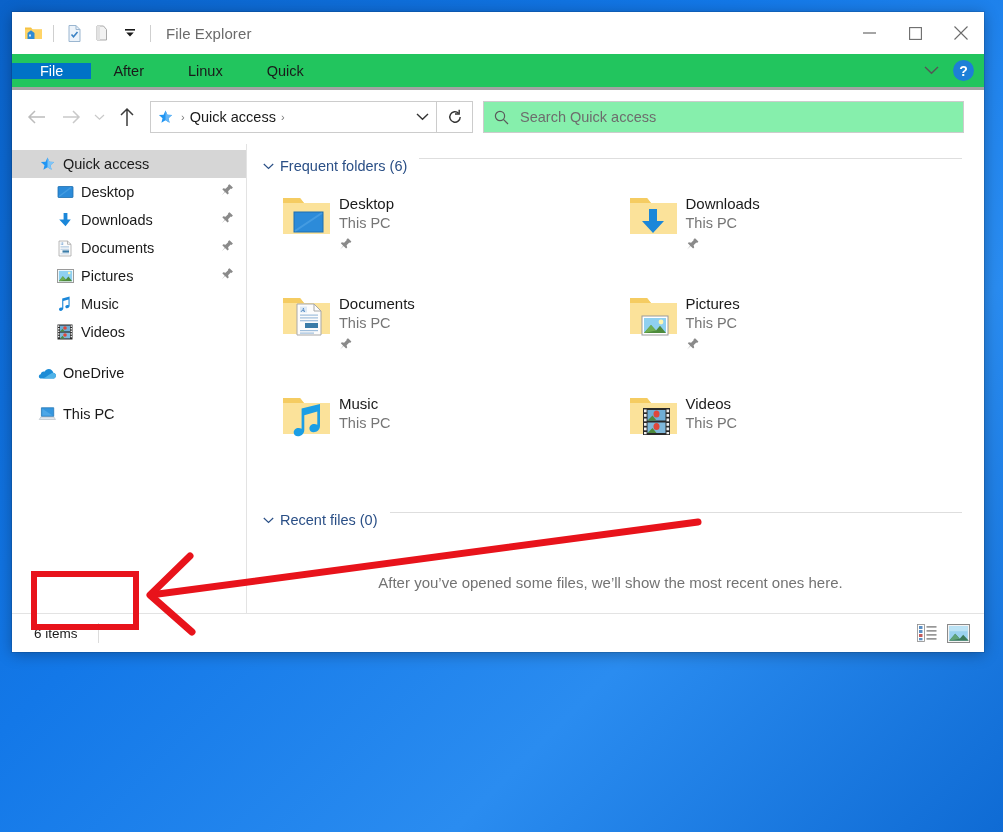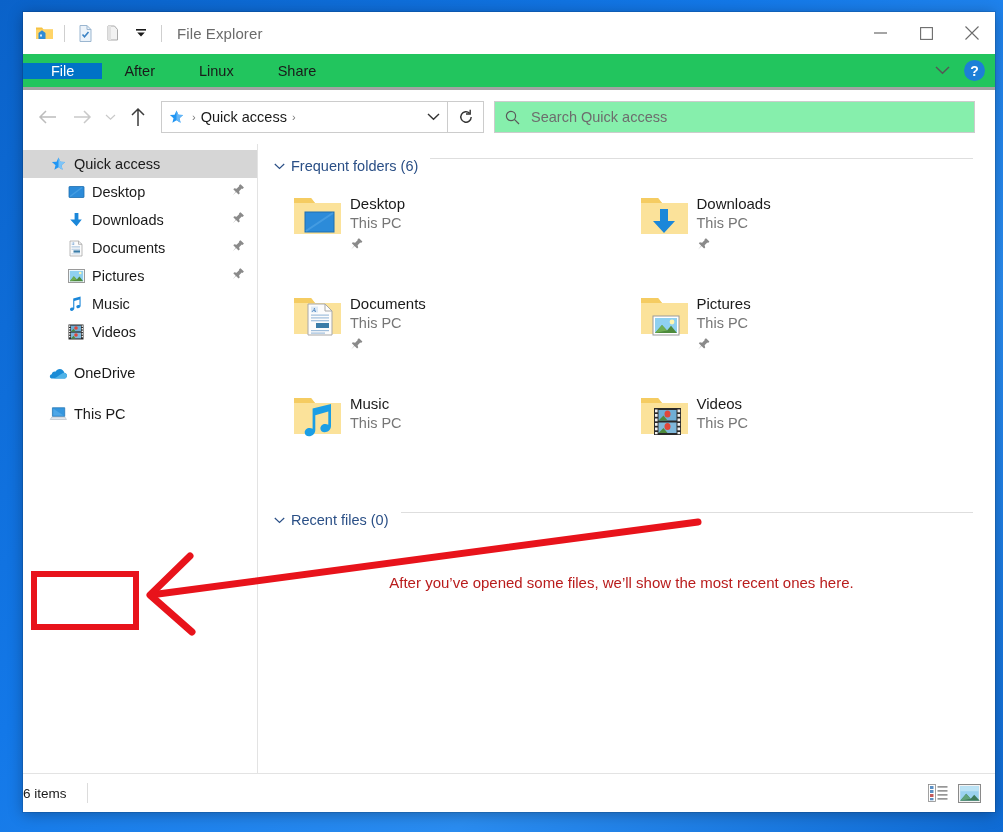--- a/index.html
+++ b/index.html
@@ -10,26 +10,25 @@
   }
   body {
     background: linear-gradient(135deg, #0a62c9 0%, #1378e8 40%, #2a8cf0 70%, #0f6bd4 100%);
     position: relative;
   }
 
   
   #explorer-window {
     position: absolute;
     left: 12px; top: 12px;
-    width: 972px; height: 800px;
+    width: 972px; height: 640px;
     background: #ffffff;
     box-shadow: 0 0 0 1px rgba(0,0,0,0.10), 0 2px 14px rgba(0,0,0,0.30);
     display: flex; flex-direction: column;
     overflow: hidden;
-    margin-left: 11px;
   }
 
   
   .titlebar {
     height: 42px; min-height: 42px;
     display: flex; align-items: center;
     background: #ffffff;
     position: relative;
   }
   .qat { display: flex; align-items: center; padding-left: 8px; gap: 2px; }
@@ -185,34 +184,35 @@
     display: flex; align-items: flex-start; justify-content: center;
     padding-top: 4px;
   }
   .folder-meta { padding-top: 6px; }
   .folder-name { font-size: 15px; color: #1a1a1a; line-height: 1.35; }
   .folder-sub { font-size: 14.5px; color: #767676; line-height: 1.35; }
   .folder-pin { margin-top: 3px; }
 
   .empty-msg {
     text-align: center;
-    font-size: 15px; color: #b91c1c;
+    font-size: 15px; color: #737373;
     margin-top: 46px;
   }
 
   
   .statusbar {
     height: 38px; min-height: 38px;
     border-top: 1px solid #e3e3e3;
     display: flex; align-items: center;
     background: #fff;
     position: relative;
   }
   .status-count {
     font-size: 13.5px; color: #1a1a1a;
+    padding-left: 22px;
   }
   .status-sep {
     width: 1px; height: 20px; background: #dcdcdc; margin-left: 20px;
   }
   .view-btns {
     position: absolute; right: 14px; top: 0; height: 38px;
     display: flex; align-items: center; gap: 10px;
   }
 
   
@@ -284,21 +284,21 @@
           <path d="M0.5 0.5L13.5 13.5M13.5 0.5L0.5 13.5" stroke="#6b6b6b" stroke-width="1.1"></path>
         </svg>
       </div>
     </div>
   </div>
 
   <div class="ribbon-tabs">
     <div class="rtab file">File</div>
     <div class="rtab">After</div>
     <div class="rtab">Linux</div>
-    <div class="rtab">Share</div>
+    <div class="rtab">Quick</div>
     <div class="ribbon-right">
       <div class="chev-btn">
         <svg width="15" height="9" viewBox="0 0 15 9">
             <path d="M1 1l6.5 6.2L14 1" fill="none" stroke="#555" stroke-width="1.4"></path>
           </svg>
       </div>
       <div class="help-btn">?</div>
     </div>
   </div>
 

